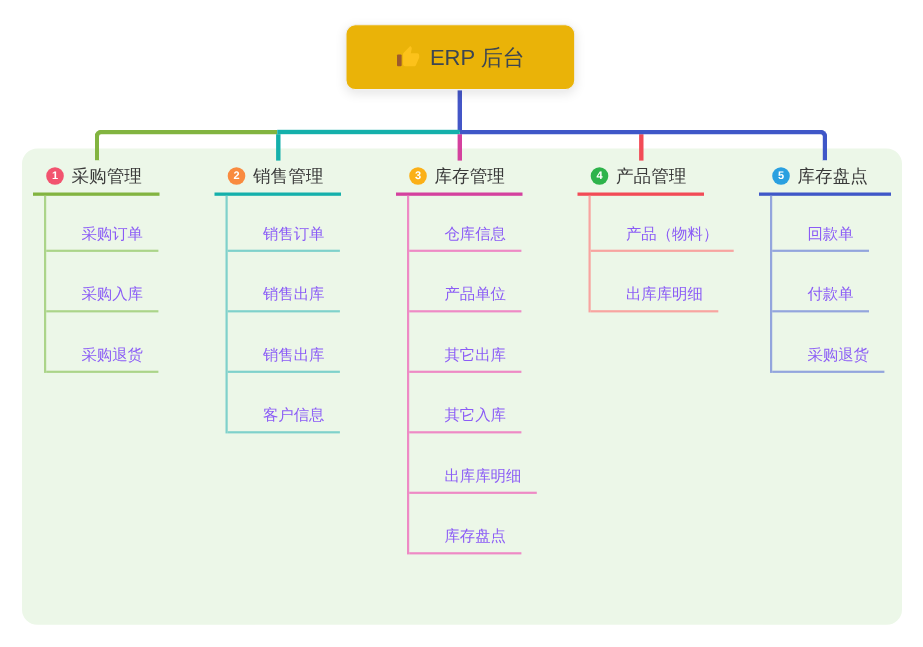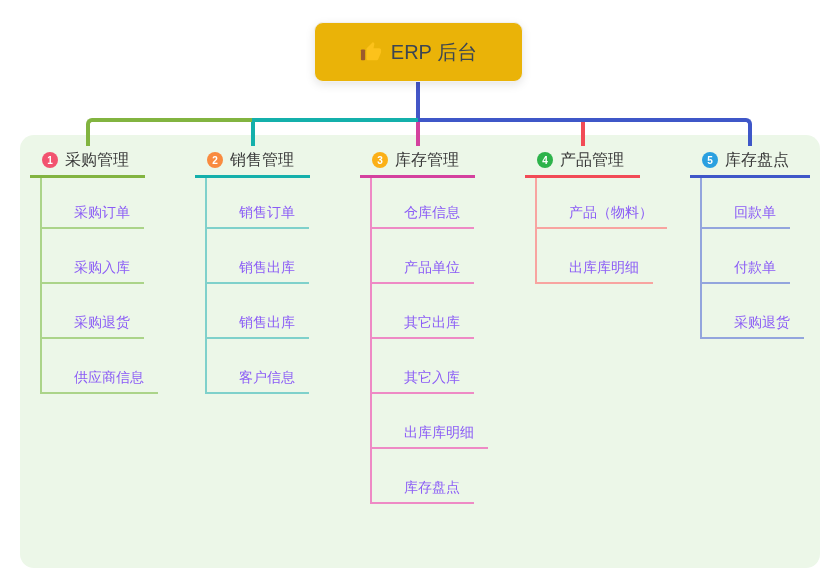--- a/index.html
+++ b/index.html
@@ -76,21 +76,20 @@
   <div id="branches">
       <div class="branch" style="left: 30px; --c: #82b440; --cl: #abd489;">
         <div class="branch-title" style="width: 115px;">
           <span class="badge" style="background: rgb(242, 83, 111);">1</span>
           <span>采购管理</span>
         </div>
         <ul class="items">
           <li>采购订单</li>
           <li>采购入库</li>
           <li>采购退货</li>
-          <li>供应商信息</li>
         </ul>
       </div>
       <div class="branch" style="left: 195px; --c: #14b0ab; --cl: #7fd1cb;">
         <div class="branch-title" style="width: 115px;">
           <span class="badge" style="background: rgb(249, 139, 63);">2</span>
           <span>销售管理</span>
         </div>
         <ul class="items">
           <li>销售订单</li>
           <li>销售出库</li>

